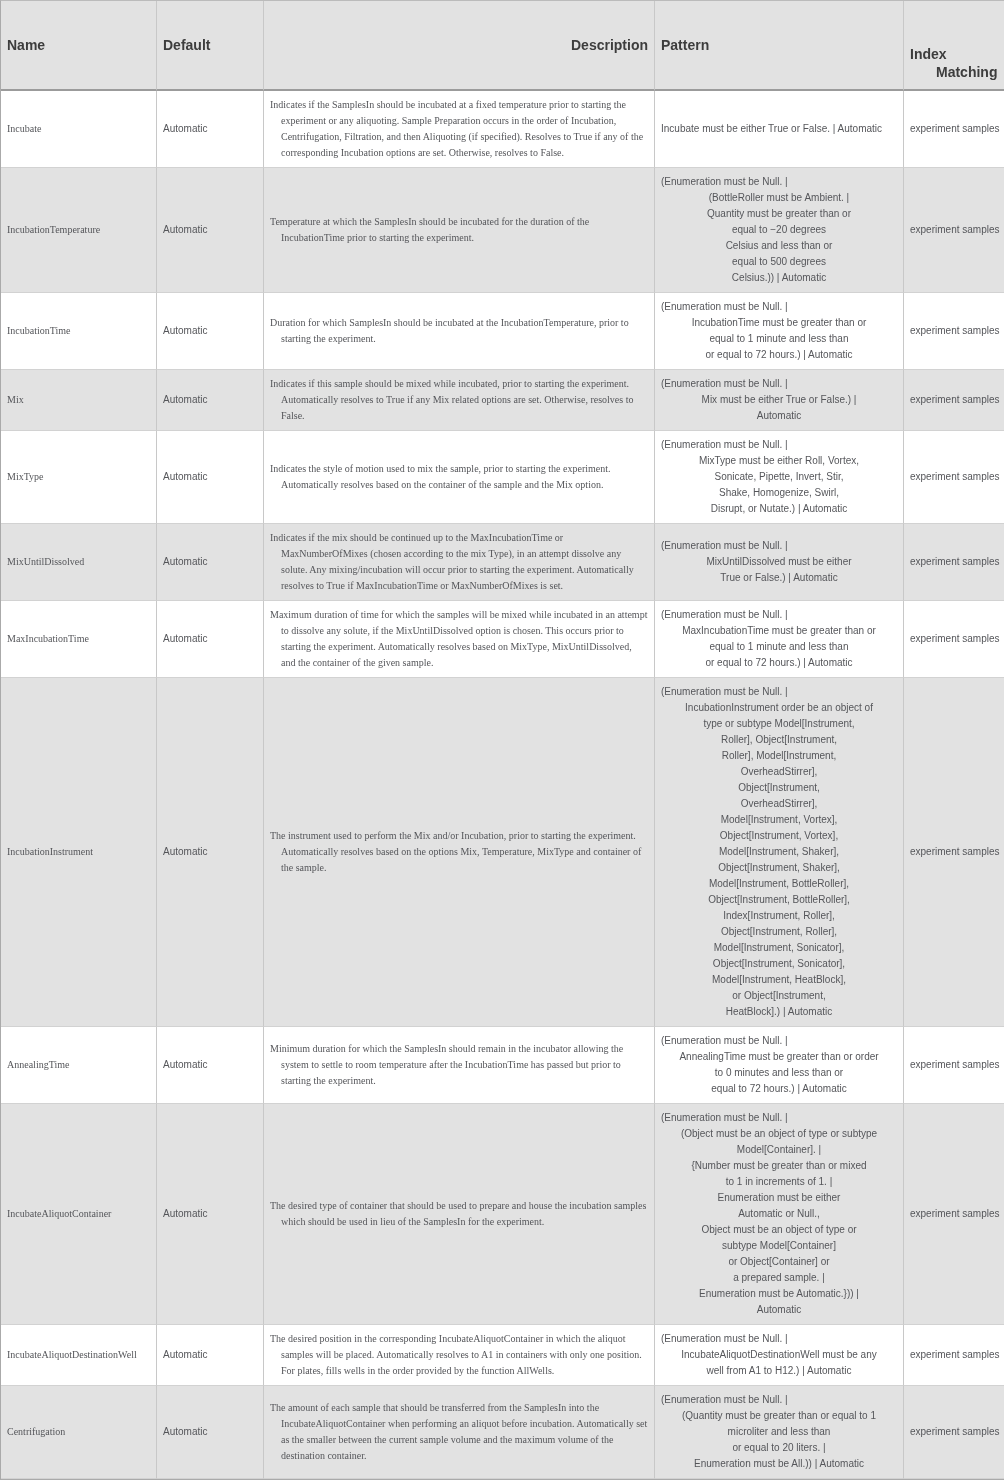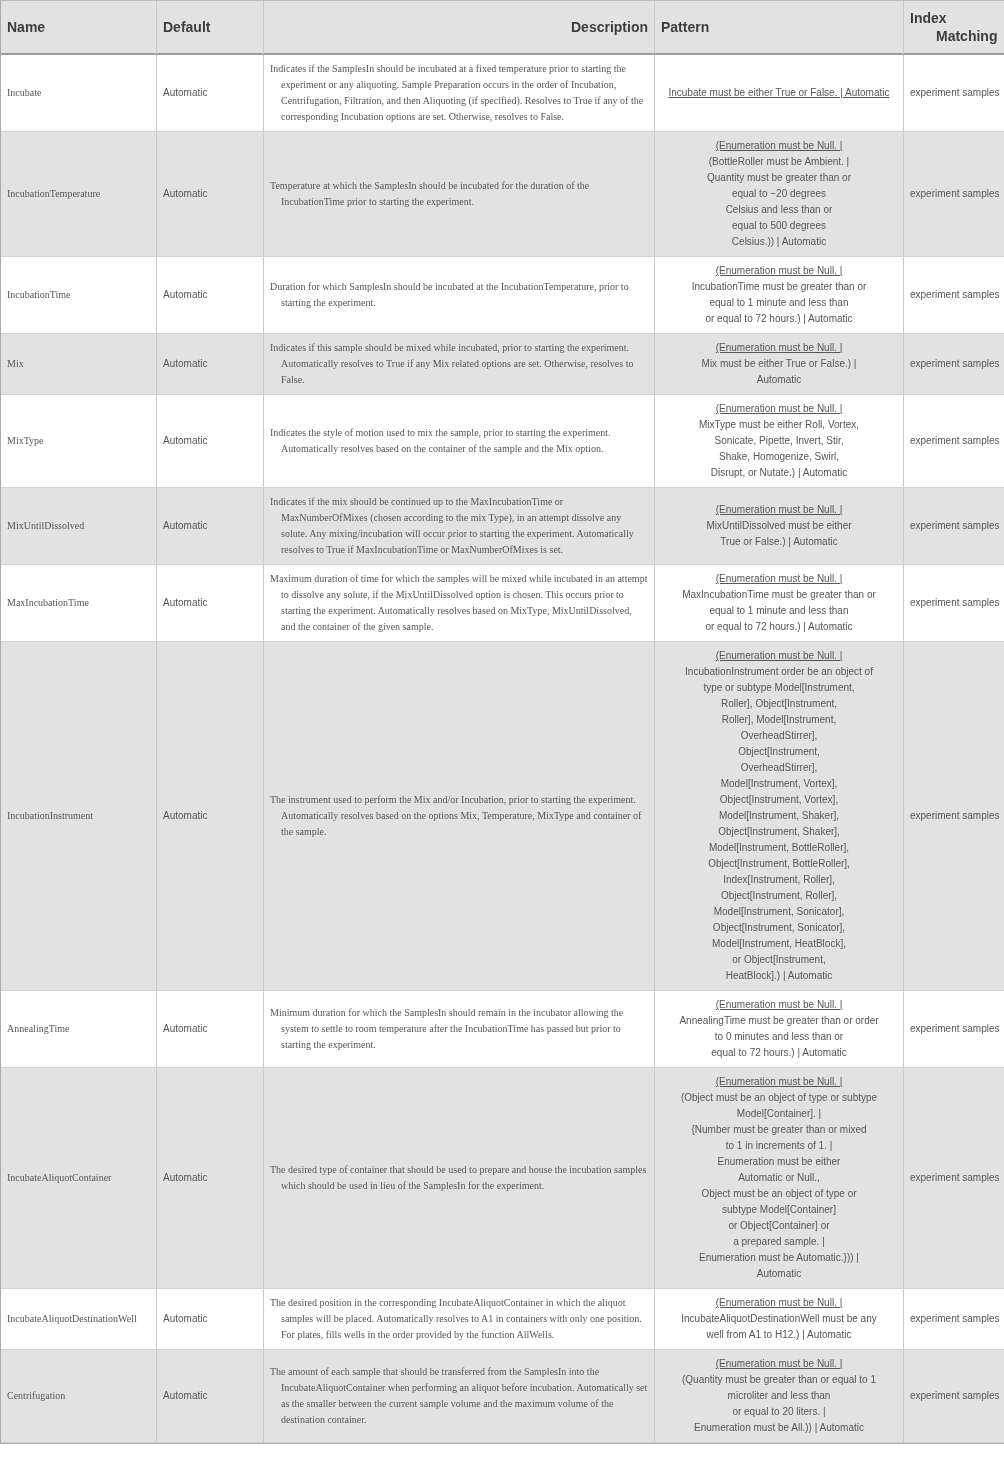--- a/index.html
+++ b/index.html
@@ -37,23 +37,23 @@
     padding:8px 6px;
   }
   
   .c-name{width:143px;}
   .c-default{width:94px;}
   .c-desc{width:378px;text-align:right;}
   .c-pattern{width:236px;}
   .c-index{width:93px;}
   
   .hang{padding-left:11px;text-indent:-11px;word-break:break-word;font-family:Liberation Serif, serif;}
-  .hang-wide{padding-left:26px;text-indent:-26px;}
+  .hang-wide{padding-left:26px;text-indent:-26px;margin-top:36px;}
   .pat-line{text-align:center;word-break:break-word;}
-  .pat-line.first{text-align:center;text-decoration:underline;}
+  .pat-line.first{text-align:left;}
   .idx-text{word-break:break-word;}
 </style>
 </head>
 <body>
 
 <div class="tbl">
   <div class="row head">
     <div class="cell c-name">
       <div>Name</div>
     </div>

